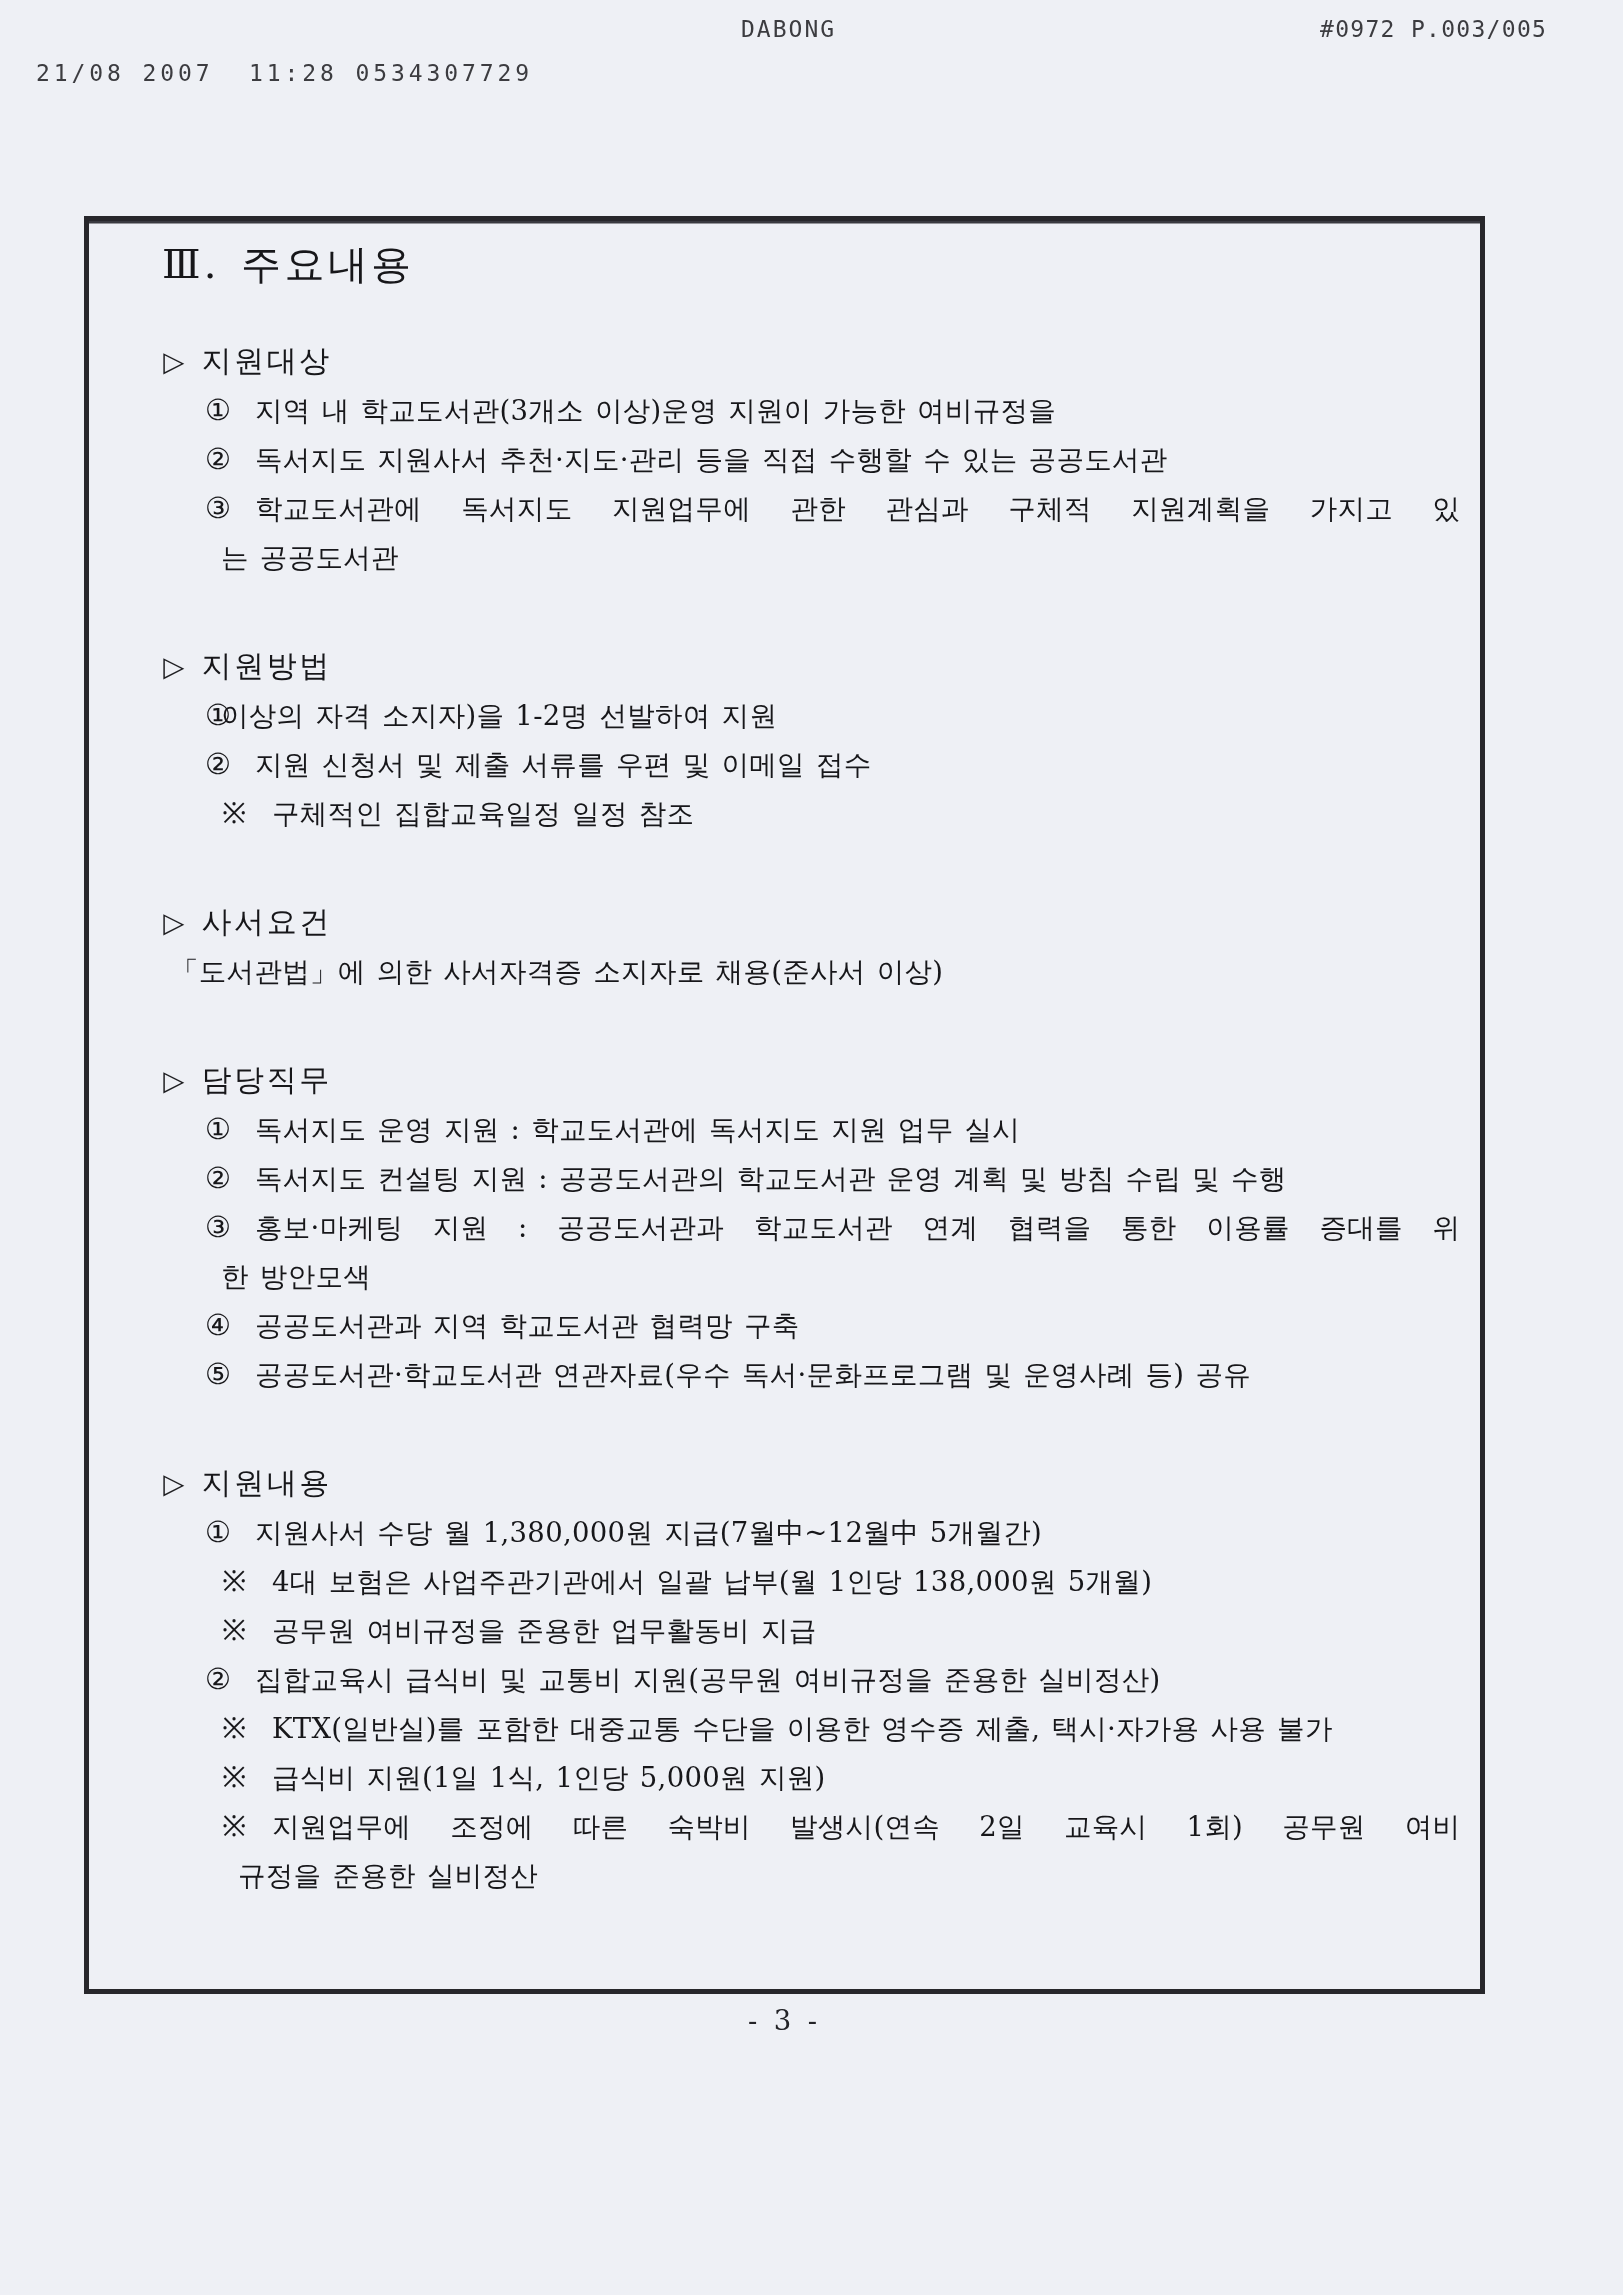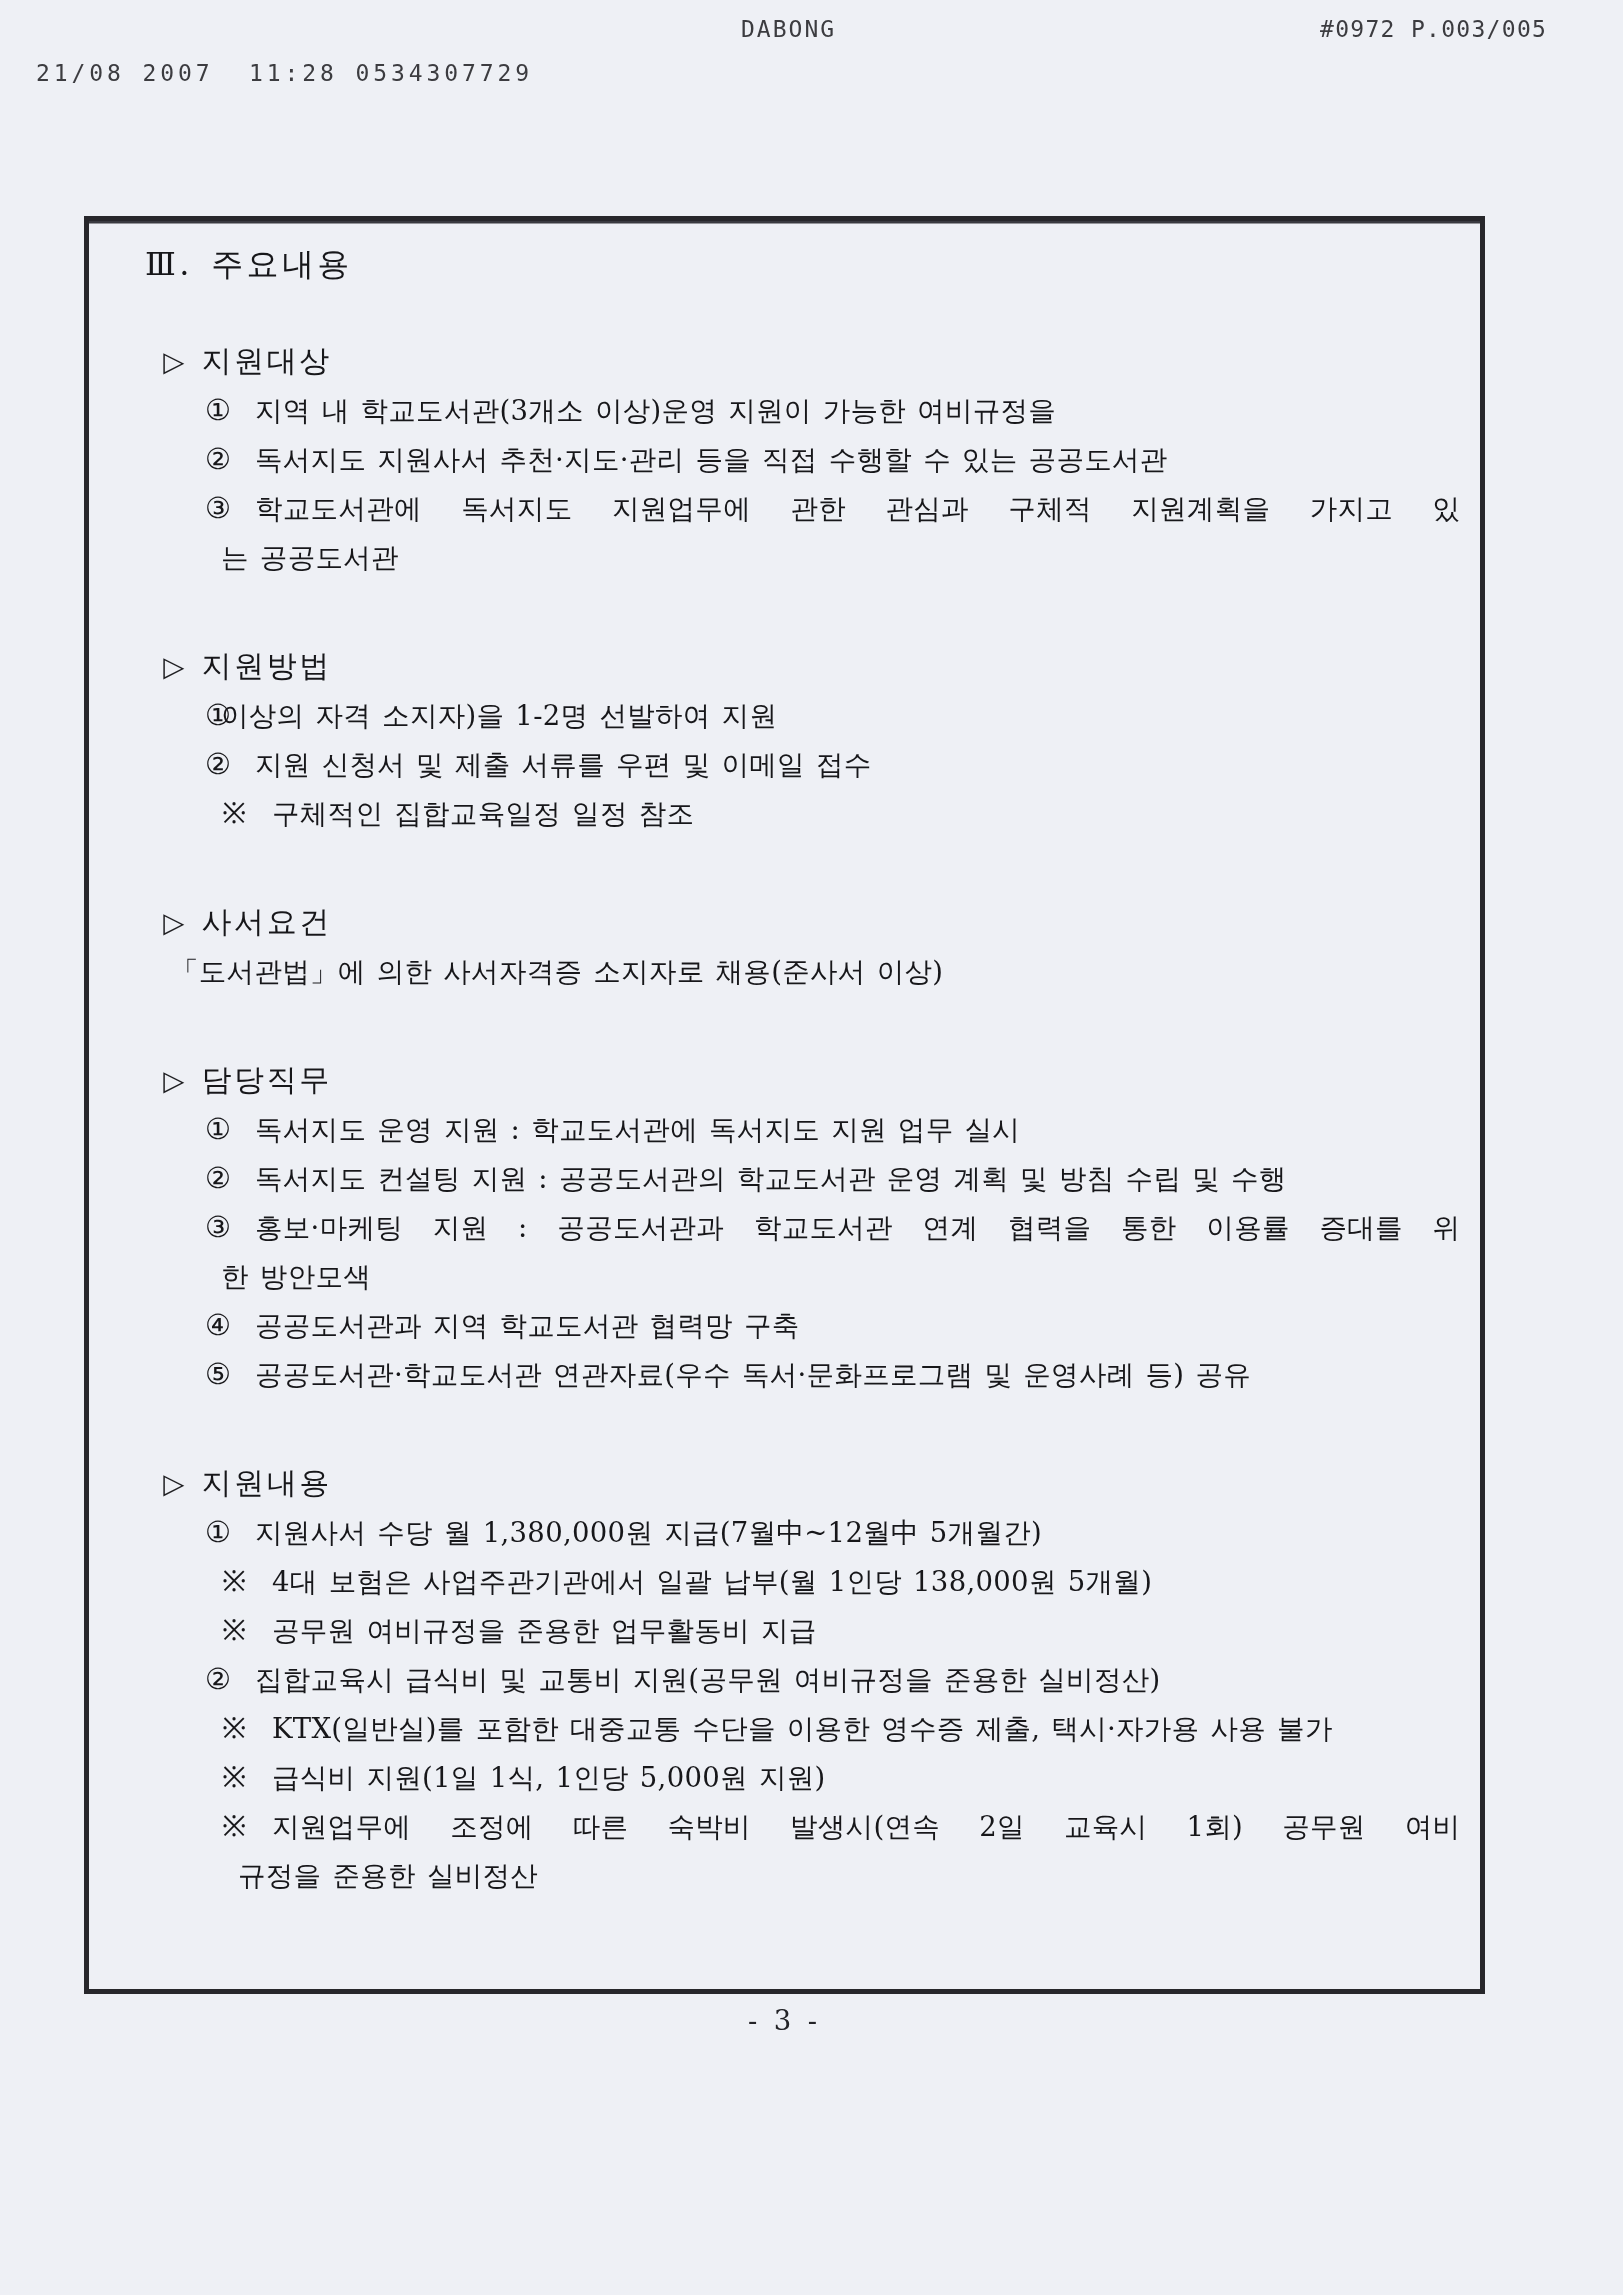--- a/index.html
+++ b/index.html
@@ -23,22 +23,22 @@
   
   .doc-box{
     position:absolute;left:84px;top:216px;
     width:1401px;height:1778px;
     box-sizing:border-box;
     border:5.9px solid #27272b;
     box-shadow:inset 0 11px 0 -8.5px #3a3a40;
     padding:17px 19.6px 0 56px;
   }
   .doc-title{
-    font-size:32px;letter-spacing:3.3px;word-spacing:5.2px;
-    line-height:52px;margin:0 0 46px 0;font-weight:normal;
+    font-size:40px;letter-spacing:3.3px;word-spacing:5.2px;
+    line-height:52px;margin:0 0 46px 17px;font-weight:normal;
   }
   .sec{margin-top:59px;}
   .sec:first-of-type{margin-top:0;}
   .sec-h{
     display:flex;align-items:baseline;
     padding-left:18.3px;line-height:49px;
   }
   .tri{font-size:27.5px;margin-right:17px;color:#1d1d20;}
   .sec-title{font-size:30px;letter-spacing:2.6px;}
   .item{

